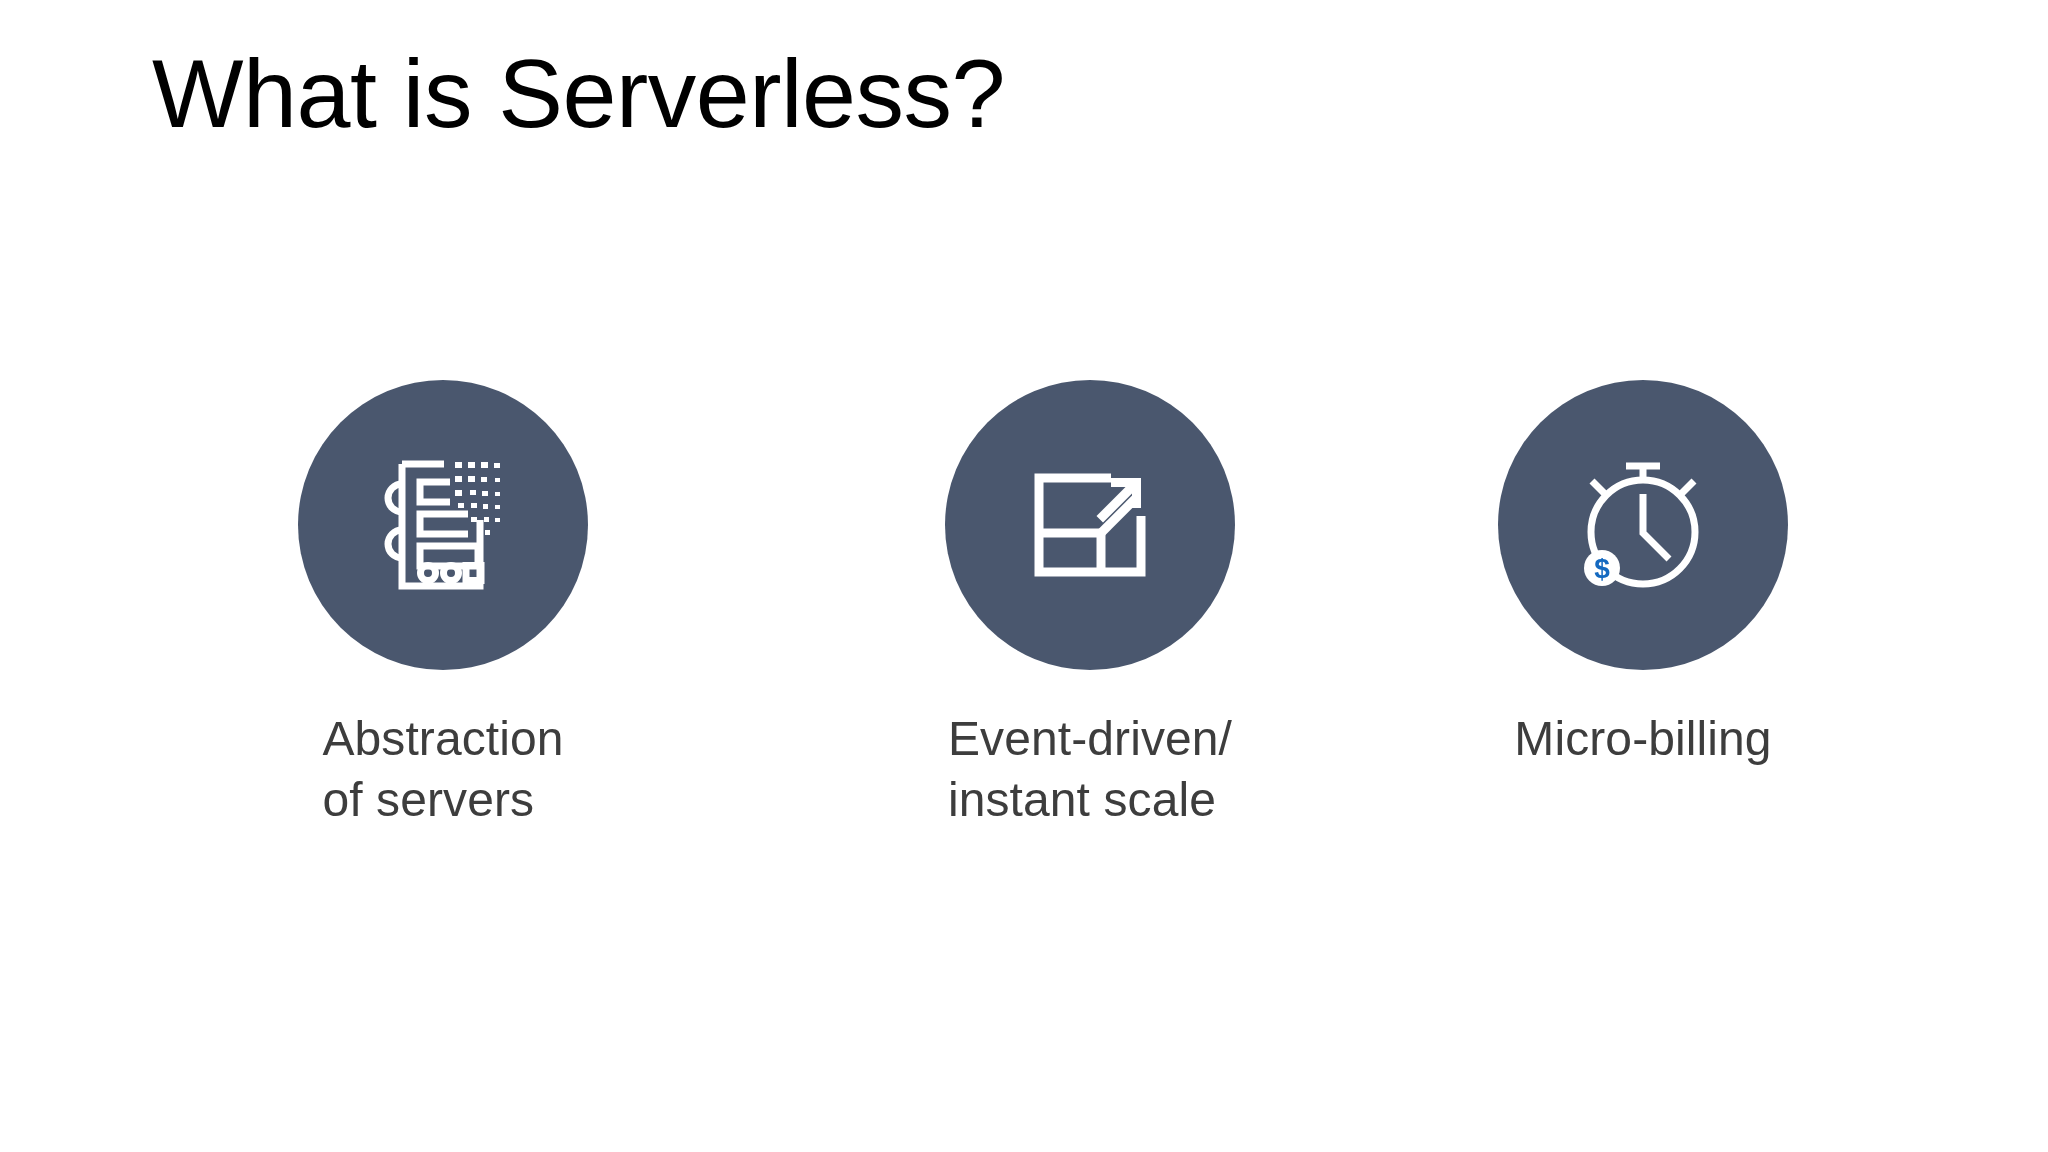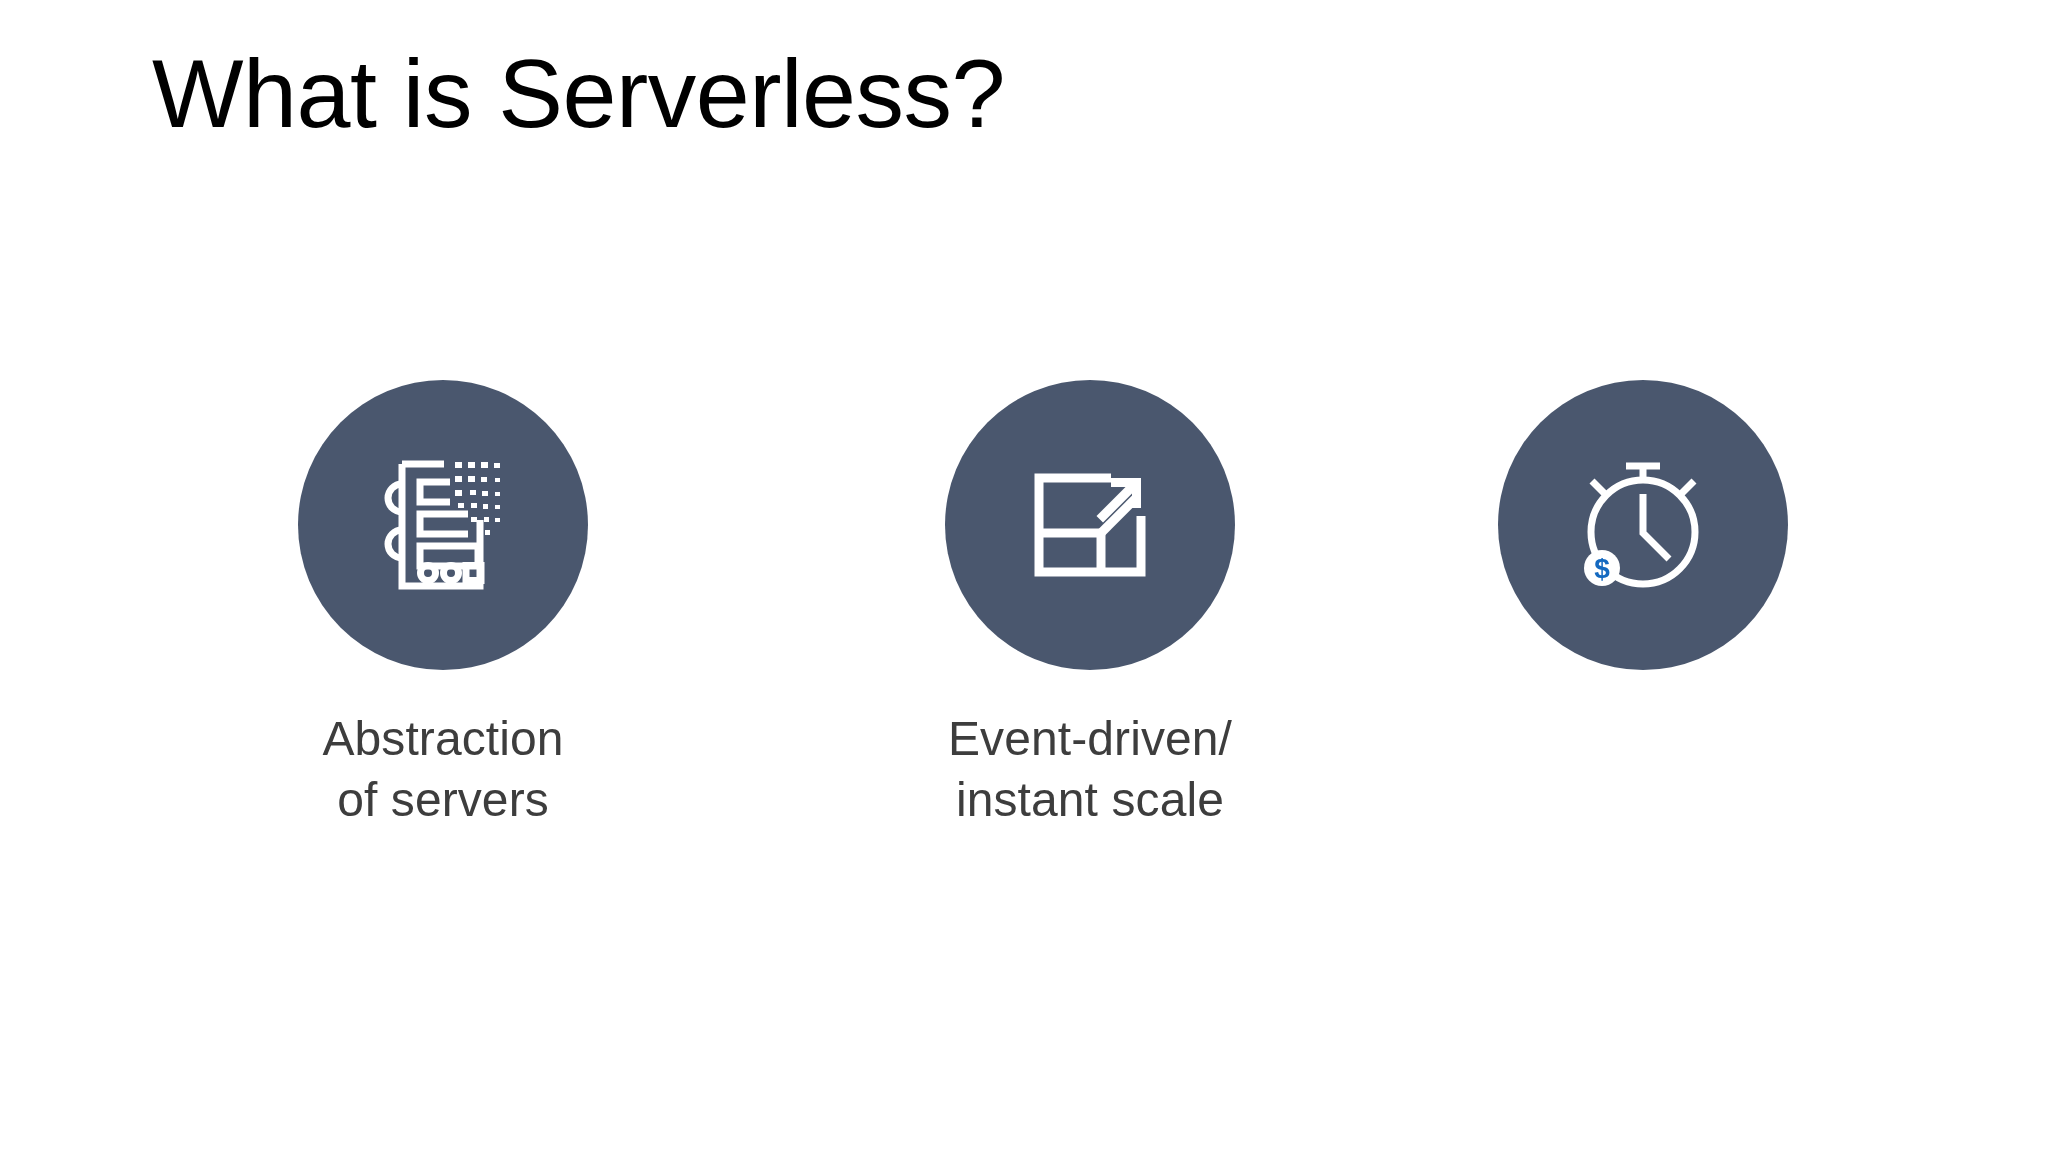--- a/index.html
+++ b/index.html
@@ -68,21 +68,20 @@
   .icon-circle svg {
     display: block;
   }
 
   .card-label {
     margin-top: 38px;
     font-family: "Liberation Sans", sans-serif;
     font-size: 48px;
     font-weight: 300;
     color: #3d3d3d;
-    text-align: center;
     line-height: 1.28;
     letter-spacing: 0.1px;
     white-space: pre-line;
   }
 </style>
 </head>
 <body>
 
 <div id="slide">
 
@@ -183,16 +182,17 @@
 
             <path d="M 85 54 L 85 93 L 111 119"></path>
           </g>
 
           <g>
             <circle cx="44" cy="128" r="18" fill="#ffffff"></circle>
             <text x="44" y="138" text-anchor="middle" font-family="Liberation Sans, sans-serif" font-size="28" font-weight="bold" fill="#1469c0">$</text>
           </g>
         </svg>
       </div>
+      <div class="card-label">Micro-billing</div>
     </div>
 
   </div>
 </div>
 
 </body></html>

